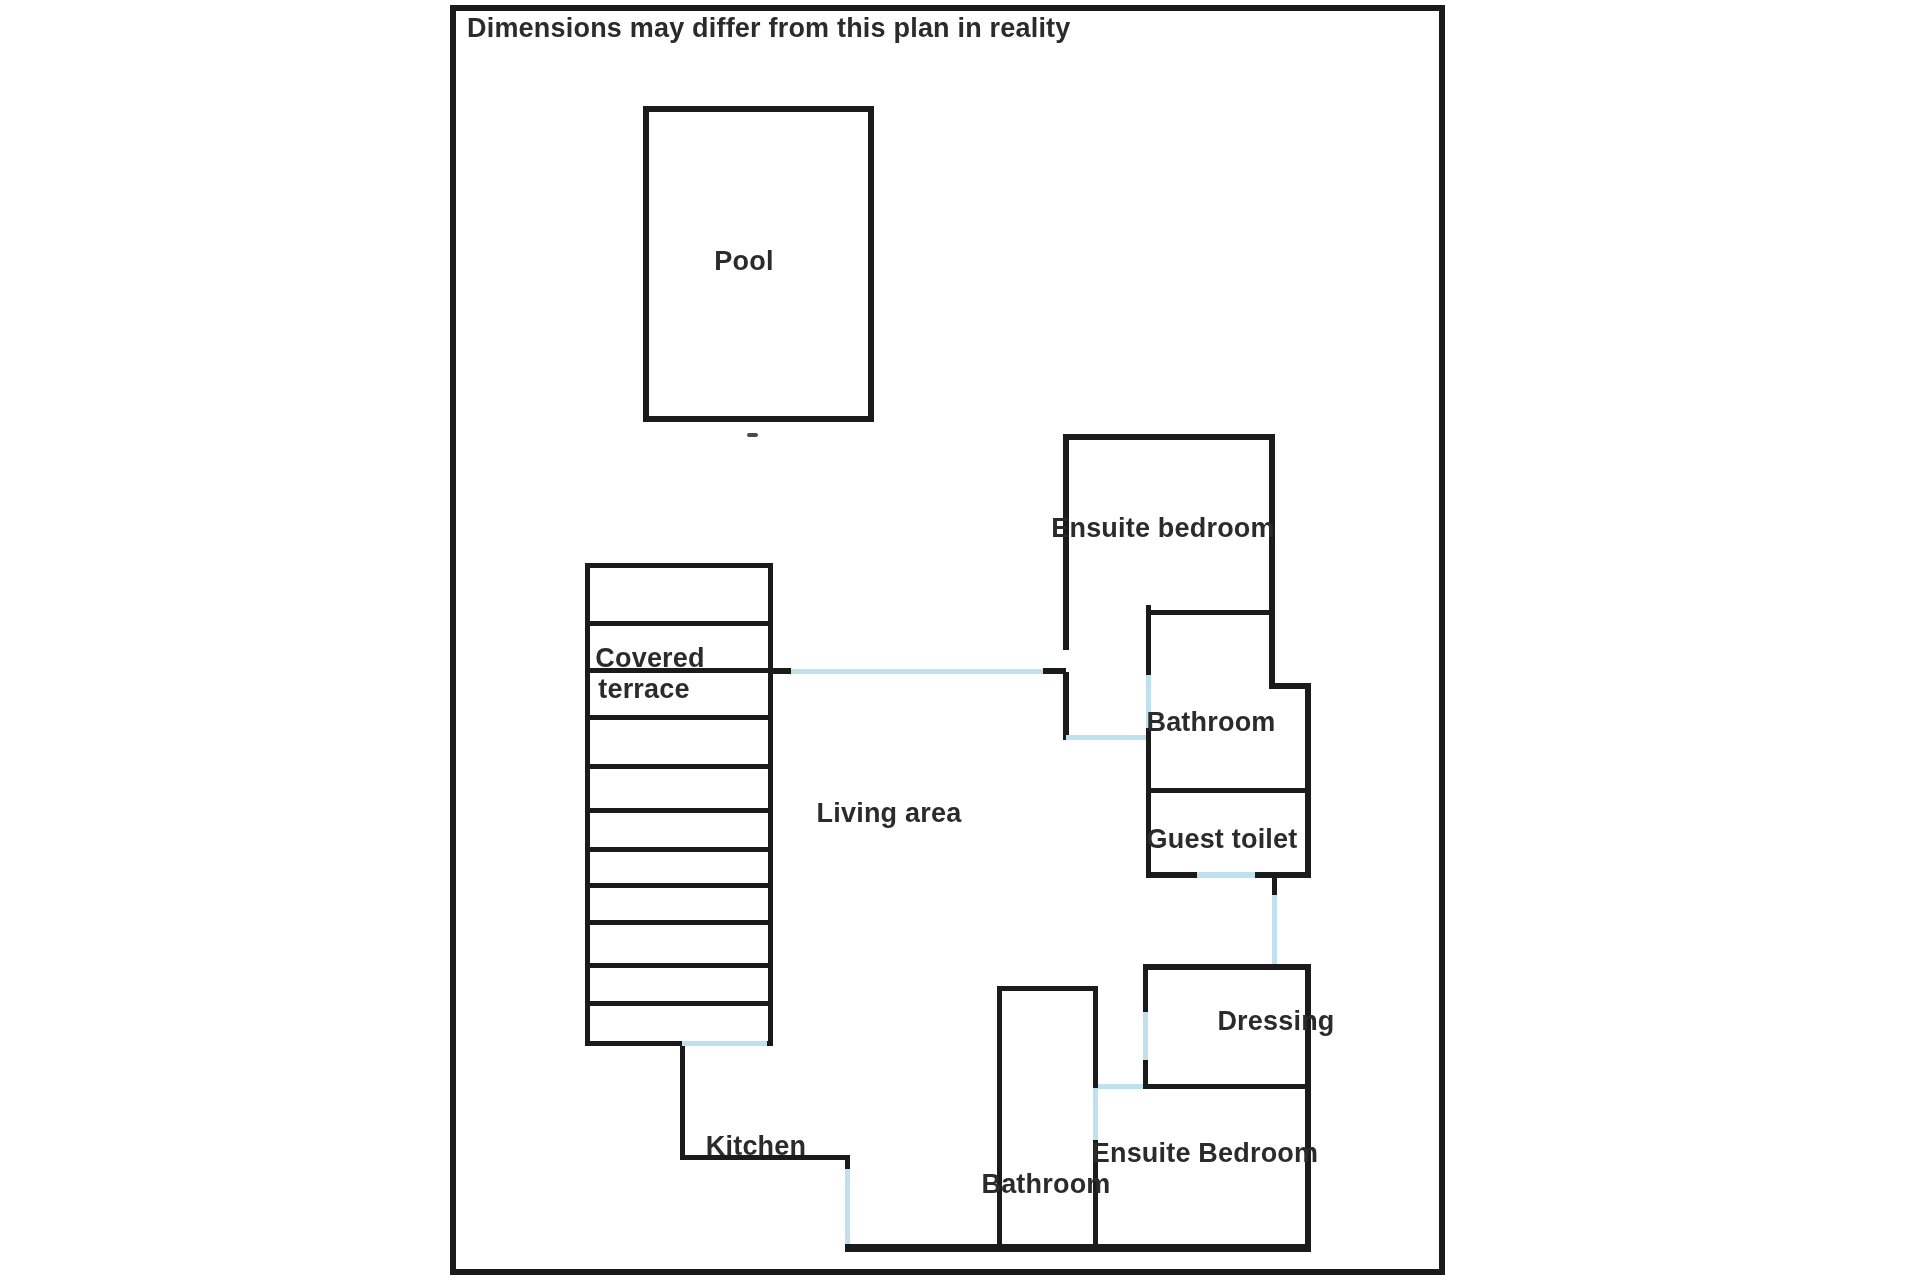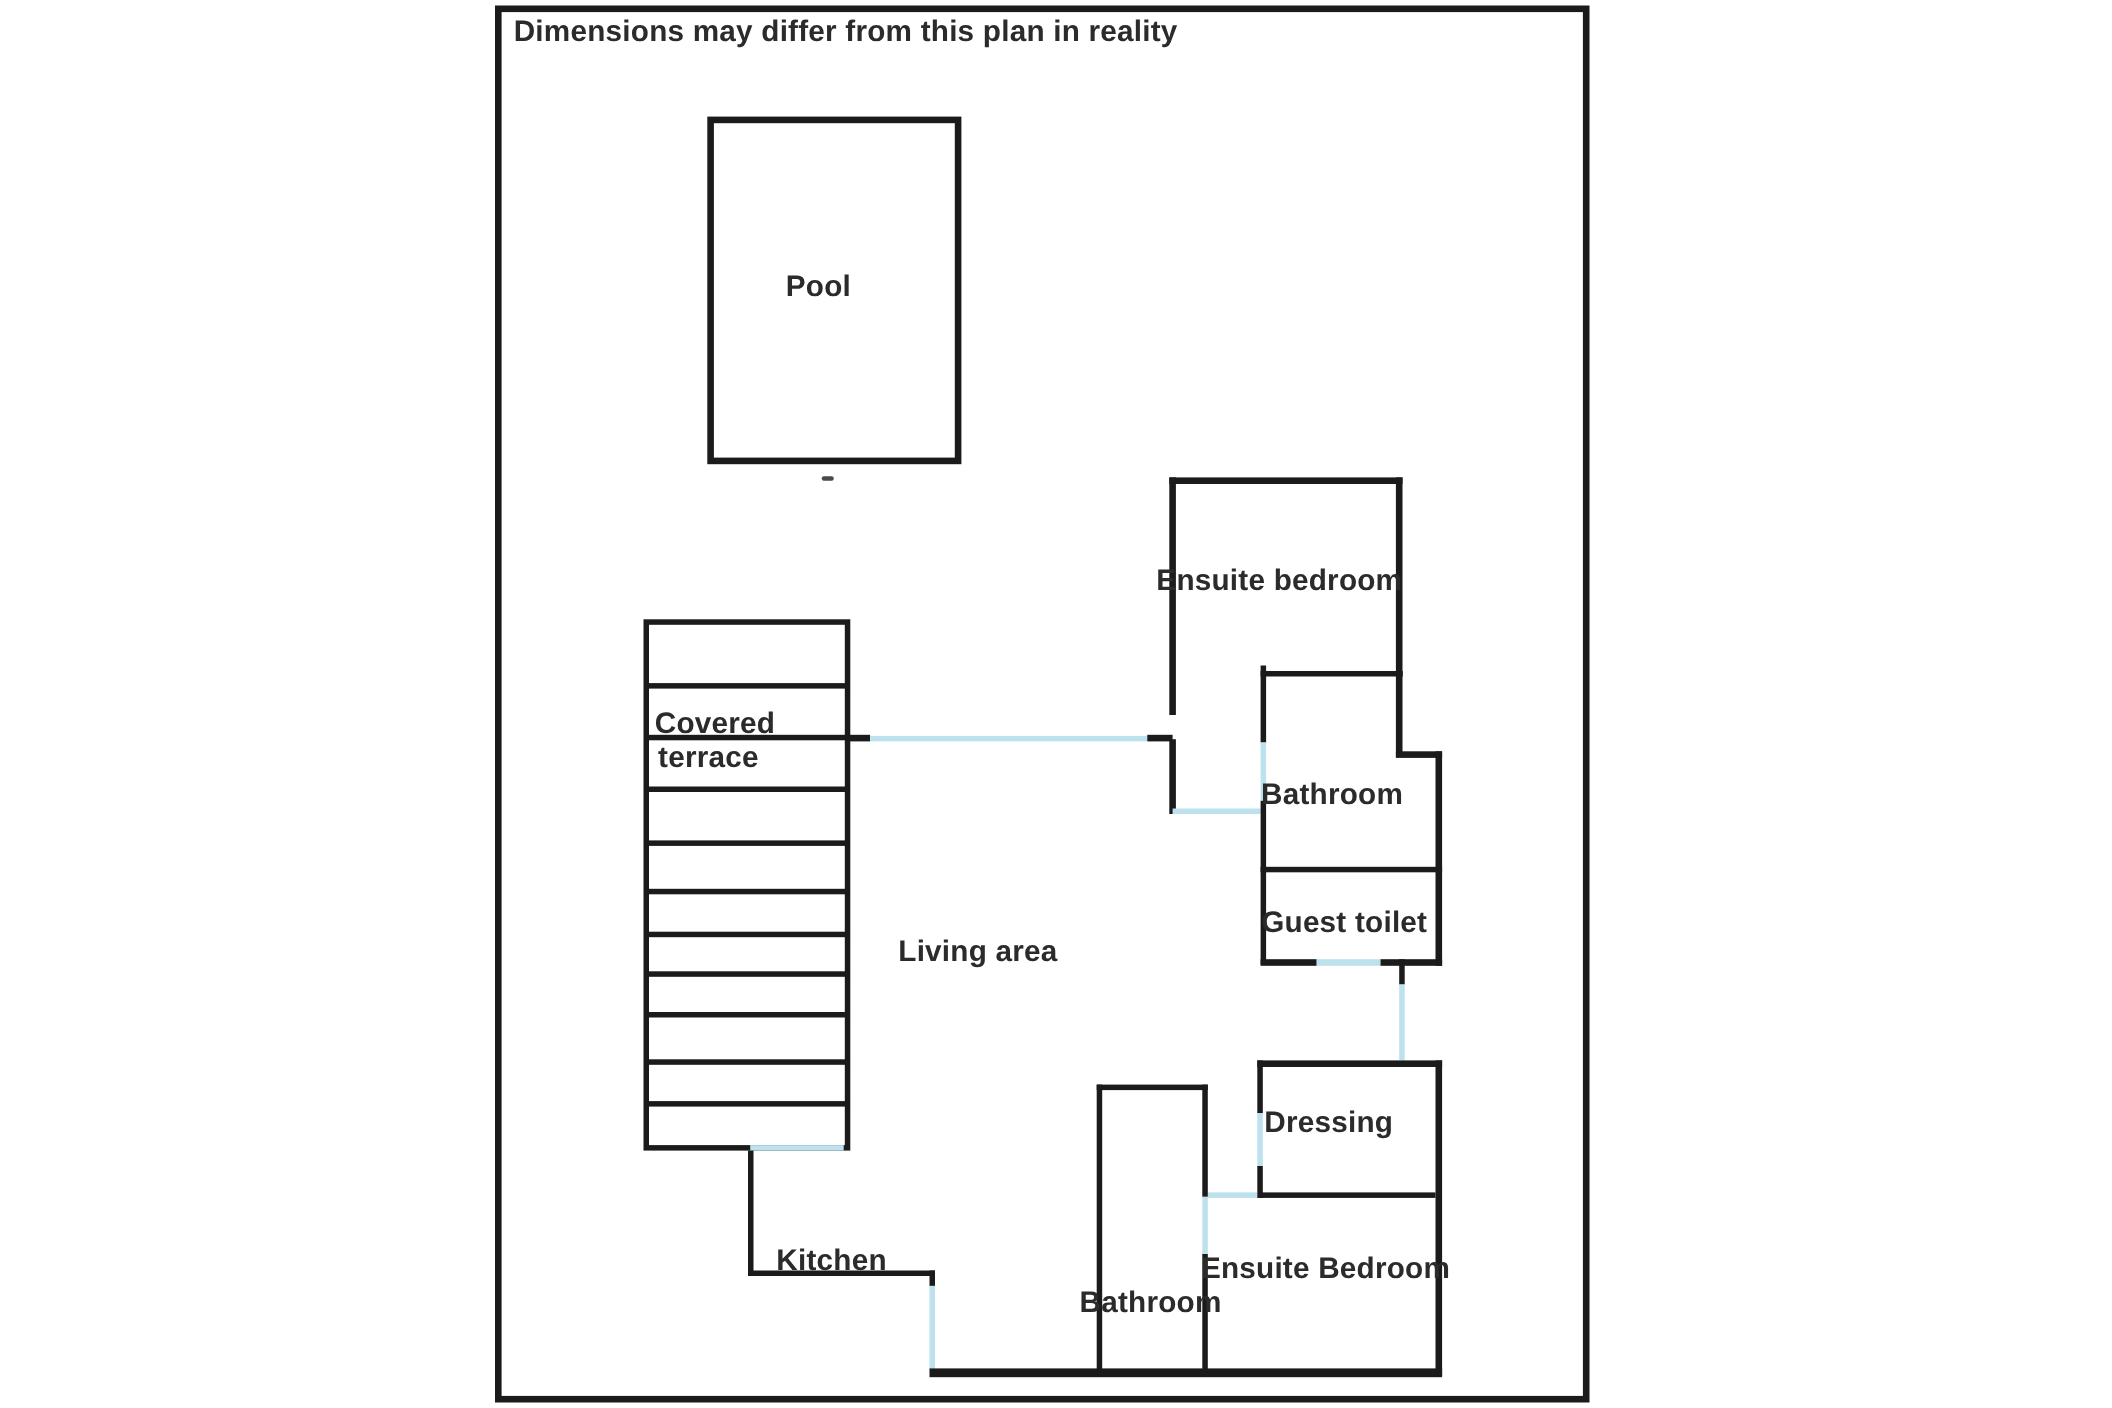--- a/index.html
+++ b/index.html
@@ -49,21 +49,21 @@
   <div class="wall" style="left:587px;top:1001px;width:184px;height:5px;"></div>
   <div class="label" style="left:650px;top:658px;">Covered</div>
   <div class="label" style="left:644px;top:689px;">terrace</div>
 
   <div class="wall" style="left:771px;top:668px;width:20px;height:6px;"></div>
   <div class="door" style="left:791px;top:669px;width:252px;height:5px;"></div>
   <div class="wall" style="left:1043px;top:668px;width:23px;height:6px;"></div>
 
   <div class="door" style="left:682px;top:1041px;width:85px;height:5px;"></div>
 
-  <div class="label" style="left:889px;top:865px;text-align:center;">Living area</div>
+  <div class="label" style="left:889px;top:813px;text-align:center;">Living area</div>
 
   <div class="wall" style="left:680px;top:1046px;width:5px;height:114px;"></div>
   <div class="wall" style="left:680px;top:1155px;width:170px;height:5px;"></div>
   <div class="wall" style="left:845px;top:1155px;width:5px;height:14px;"></div>
   <div class="door" style="left:845px;top:1169px;width:5px;height:78px;"></div>
   <div class="label" style="left:756px;top:1146px;">Kitchen</div>
 
   <div class="wall" style="left:1063px;top:434px;width:212px;height:6px;"></div>
   <div class="wall" style="left:1063px;top:434px;width:6px;height:216px;"></div>
   <div class="wall" style="left:1063px;top:672px;width:6px;height:68px;"></div>
@@ -88,21 +88,21 @@
 
   <div class="wall" style="left:1272px;top:872px;width:5px;height:23px;"></div>
   <div class="door" style="left:1272px;top:895px;width:5px;height:69px;"></div>
 
   <div class="wall" style="left:1143px;top:964px;width:168px;height:6px;"></div>
   <div class="wall" style="left:1143px;top:964px;width:5px;height:48px;"></div>
   <div class="door" style="left:1143px;top:1012px;width:5px;height:48px;"></div>
   <div class="wall" style="left:1143px;top:1060px;width:5px;height:29px;"></div>
   <div class="wall" style="left:1143px;top:1084px;width:162px;height:5px;"></div>
   <div class="wall" style="left:1305px;top:964px;width:6px;height:287px;"></div>
-  <div class="label" style="left:1208px;top:1021px;">Dressing</div>
+  <div class="label" style="left:1276px;top:1021px;">Dressing</div>
 
   <div class="door" style="left:1098px;top:1084px;width:45px;height:5px;"></div>
 
   <div class="wall" style="left:997px;top:986px;width:101px;height:5px;"></div>
   <div class="wall" style="left:997px;top:986px;width:5px;height:263px;"></div>
   <div class="wall" style="left:1093px;top:986px;width:5px;height:102px;"></div>
   <div class="door" style="left:1093px;top:1088px;width:5px;height:52px;"></div>
   <div class="wall" style="left:1093px;top:1140px;width:5px;height:109px;"></div>
   <div class="label" style="left:1046px;top:1184px;">Bathroom</div>
 

